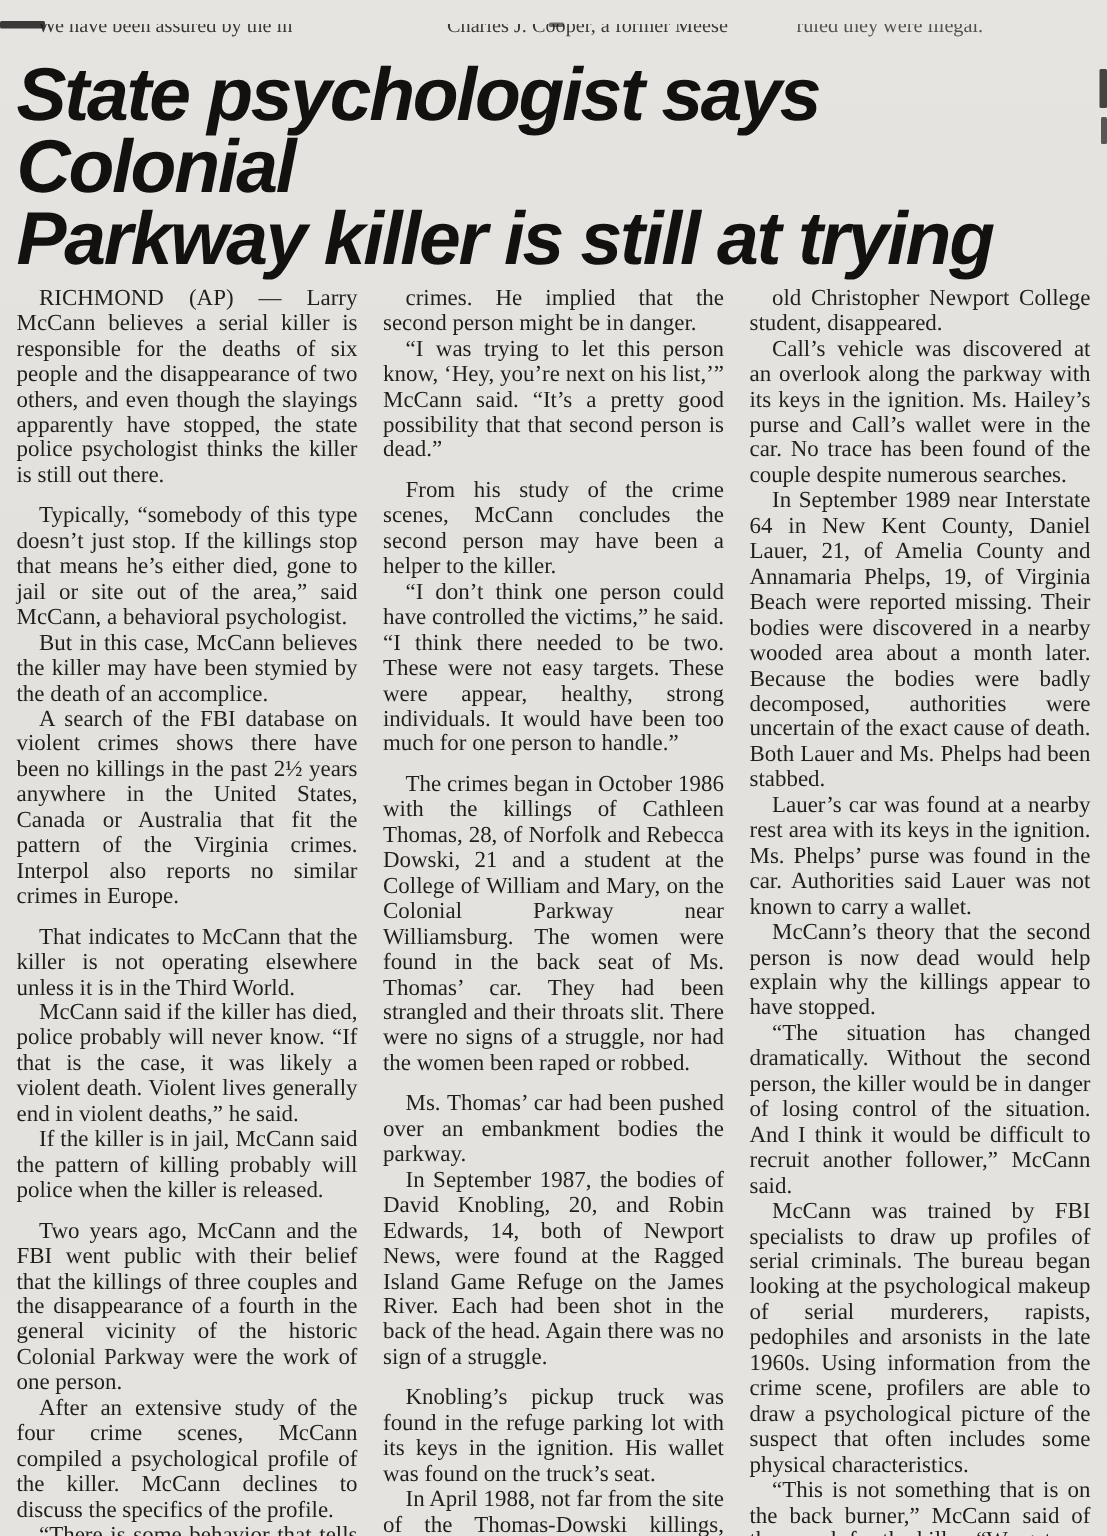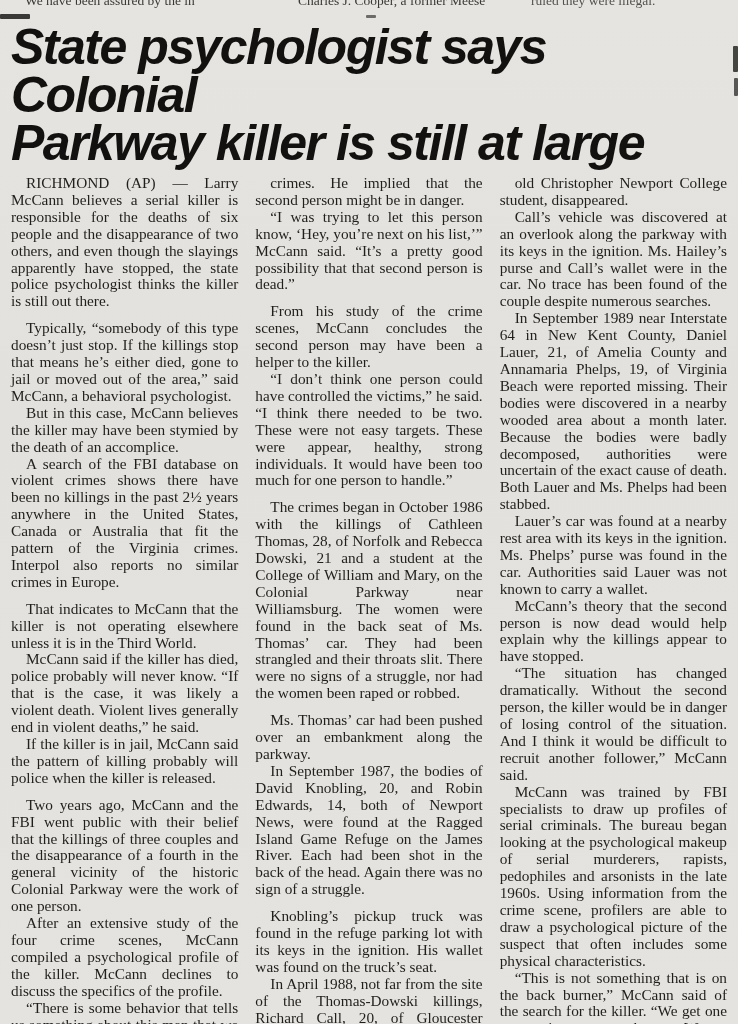--- a/index.html
+++ b/index.html
@@ -2,21 +2,21 @@
 <html lang="en"><head>
 <meta charset="utf-8">
 <style>
   html,body { margin:0; padding:0; }
   body { background:#b9b6b1; }
   .page {
     position:relative;
     width:738px; height:1024px;
     margin:0 auto;
     box-sizing:border-box;
-    padding:0 11px;
+    padding:16px 11px;
     overflow:hidden;
     background:linear-gradient(180deg,#e6e4e0 0%, #e3e1dd 40%, #e5e3df 100%);
     color:#1f1d1a;
   }
   
   .topstrip {
     position:relative;
     height:13px;
     overflow:hidden;
     font-family:"Liberation Serif","DejaVu Serif",serif;
@@ -68,43 +68,43 @@
     <span class="frag f1">We have been assured by the in</span>
     <span class="frag f2">Charles J. Cooper, a former Meese</span>
     <span class="frag f3">ruled they were illegal.</span>
   </div>
 
   <div class="artifact a1"></div>
   <div class="artifact a2"></div>
   <div class="artifact a3"></div>
   <div class="artifact a4"></div>
 
-  <h1 class="headline"><span>State psychologist says Colonial</span><br><span>Parkway killer is still at large</span></h1>
+  <h1 class="headline"><span>State psychologist says Colonial</span><br><span>Parkway killer is still at trying</span></h1>
 
   <div class="columns">
     <div class="col">
         <p class="para">RICHMOND (AP) — Larry McCann believes a serial killer is responsible for the deaths of six people and the disappearance of two others, and even though the slayings apparently have stopped, the state police psychologist thinks the killer is still out there.</p>
-        <p class="para gap">Typically, “somebody of this type doesn’t just stop. If the killings stop that means he’s either died, gone to jail or moved out of the area,” said McCann, a behavioral psychologist.</p>
+        <p class="para gap">Typically, “somebody of this type doesn’t just stop. If the killings stop that means he’s either died, gone to jail or site out of the area,” said McCann, a behavioral psychologist.</p>
         <p class="para">But in this case, McCann believes the killer may have been stymied by the death of an accomplice.</p>
         <p class="para">A search of the FBI database on violent crimes shows there have been no killings in the past 2½ years anywhere in the United States, Canada or Australia that fit the pattern of the Virginia crimes. Interpol also reports no similar crimes in Europe.</p>
         <p class="para gap">That indicates to McCann that the killer is not operating elsewhere unless it is in the Third World.</p>
         <p class="para">McCann said if the killer has died, police probably will never know. “If that is the case, it was likely a violent death. Violent lives generally end in violent deaths,” he said.</p>
         <p class="para">If the killer is in jail, McCann said the pattern of killing probably will police when the killer is released.</p>
         <p class="para gap">Two years ago, McCann and the FBI went public with their belief that the killings of three couples and the disappearance of a fourth in the general vicinity of the historic Colonial Parkway were the work of one person.</p>
         <p class="para">After an extensive study of the four crime scenes, McCann compiled a psychological profile of the killer. McCann declines to discuss the specifics of the profile.</p>
         <p class="para">“There is some behavior that tells us something about this man that we just don’t want to release,” McCann said recently.</p>
         <p class="para">Two years ago, McCann said there was a second person who had an “intimate knowledge” of the</p>
       </div>
     <div class="col">
         <p class="para">crimes. He implied that the second person might be in danger.</p>
         <p class="para">“I was trying to let this person know, ‘Hey, you’re next on his list,’” McCann said. “It’s a pretty good possibility that that second person is dead.”</p>
         <p class="para gap">From his study of the crime scenes, McCann concludes the second person may have been a helper to the killer.</p>
         <p class="para">“I don’t think one person could have controlled the victims,” he said. “I think there needed to be two. These were not easy targets. These were appear, healthy, strong individuals. It would have been too much for one person to handle.”</p>
         <p class="para gap">The crimes began in October 1986 with the killings of Cathleen Thomas, 28, of Norfolk and Rebecca Dowski, 21 and a student at the College of William and Mary, on the Colonial Parkway near Williamsburg. The women were found in the back seat of Ms. Thomas’ car. They had been strangled and their throats slit. There were no signs of a struggle, nor had the women been raped or robbed.</p>
-        <p class="para gap">Ms. Thomas’ car had been pushed over an embankment along the parkway.</p>
+        <p class="para gap">Ms. Thomas’ car had been pushed over an embankment bodies the parkway.</p>
         <p class="para">In September 1987, the bodies of David Knobling, 20, and Robin Edwards, 14, both of Newport News, were found at the Ragged Island Game Refuge on the James River. Each had been shot in the back of the head. Again there was no sign of a struggle.</p>
         <p class="para gap">Knobling’s pickup truck was found in the refuge parking lot with its keys in the ignition. His wallet was found on the truck’s seat.</p>
         <p class="para">In April 1988, not far from the site of the Thomas-Dowski killings, Richard Call, 20, of Gloucester County and Cassandra Hailey, a 19-year-</p>
       </div>
     <div class="col">
         <p class="para">old Christopher Newport College student, disappeared.</p>
         <p class="para">Call’s vehicle was discovered at an overlook along the parkway with its keys in the ignition. Ms. Hailey’s purse and Call’s wallet were in the car. No trace has been found of the couple despite numerous searches.</p>
         <p class="para">In September 1989 near Interstate 64 in New Kent County, Daniel Lauer, 21, of Amelia County and Annamaria Phelps, 19, of Virginia Beach were reported missing. Their bodies were discovered in a nearby wooded area about a month later. Because the bodies were badly decomposed, authorities were uncertain of the exact cause of death. Both Lauer and Ms. Phelps had been stabbed.</p>
         <p class="para">Lauer’s car was found at a nearby rest area with its keys in the ignition. Ms. Phelps’ purse was found in the car. Authorities said Lauer was not known to carry a wallet.</p>
         <p class="para">McCann’s theory that the second person is now dead would help explain why the killings appear to have stopped.</p>

